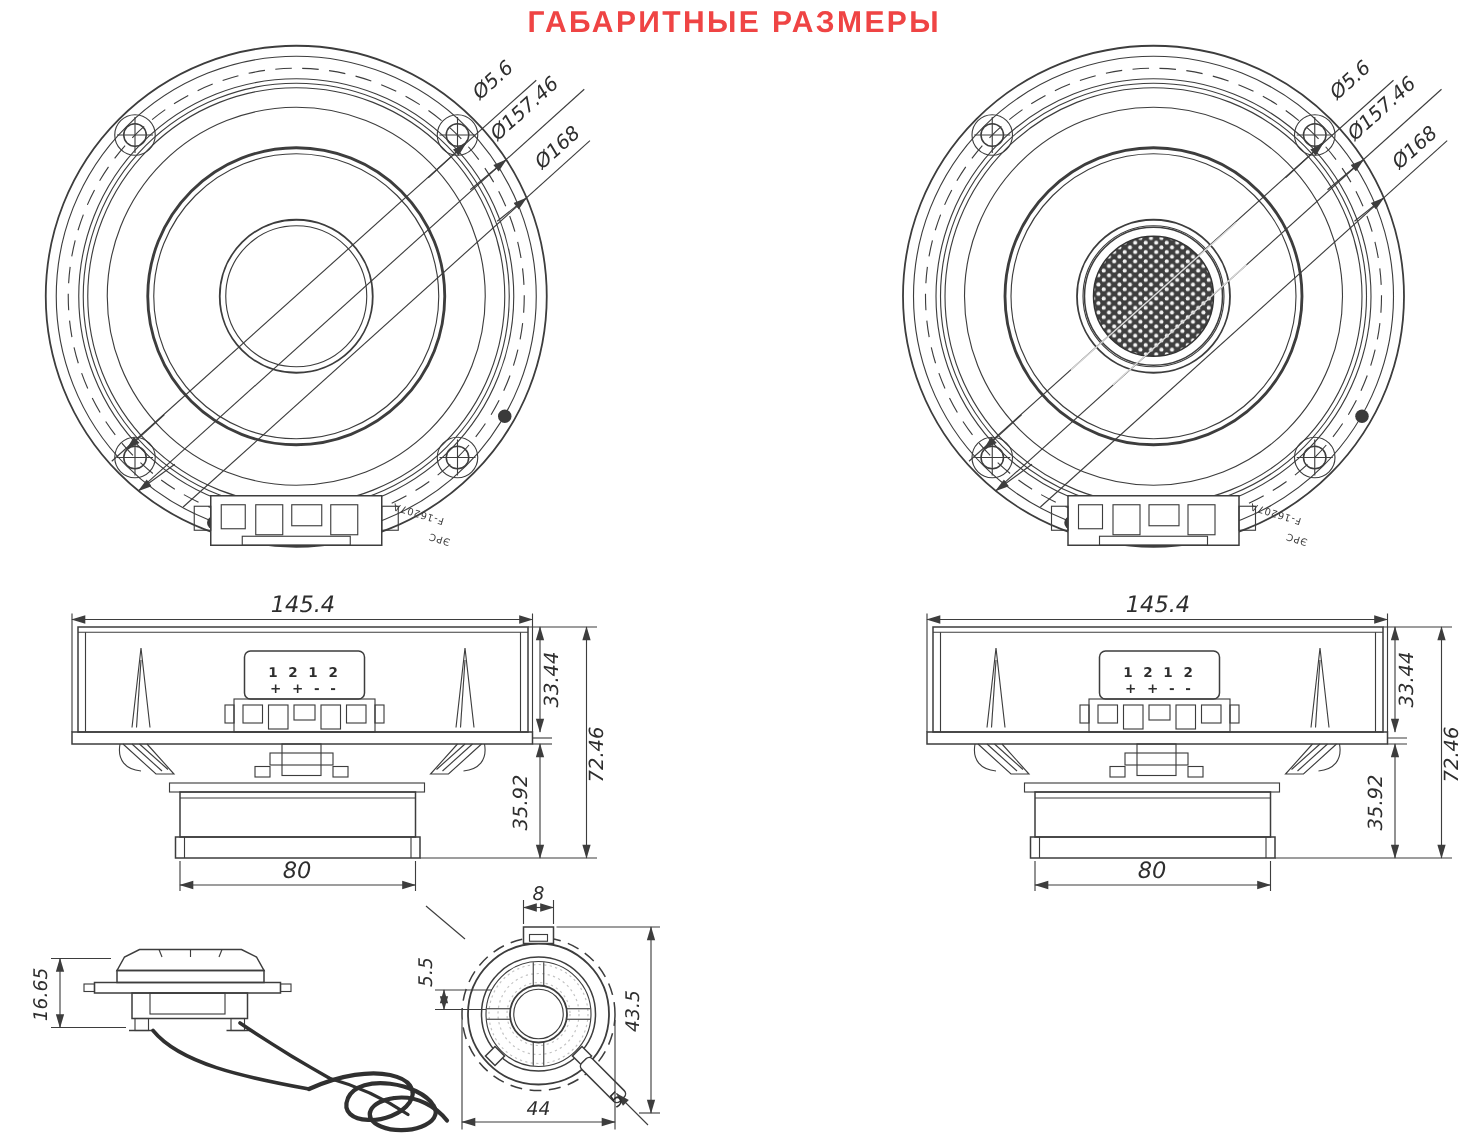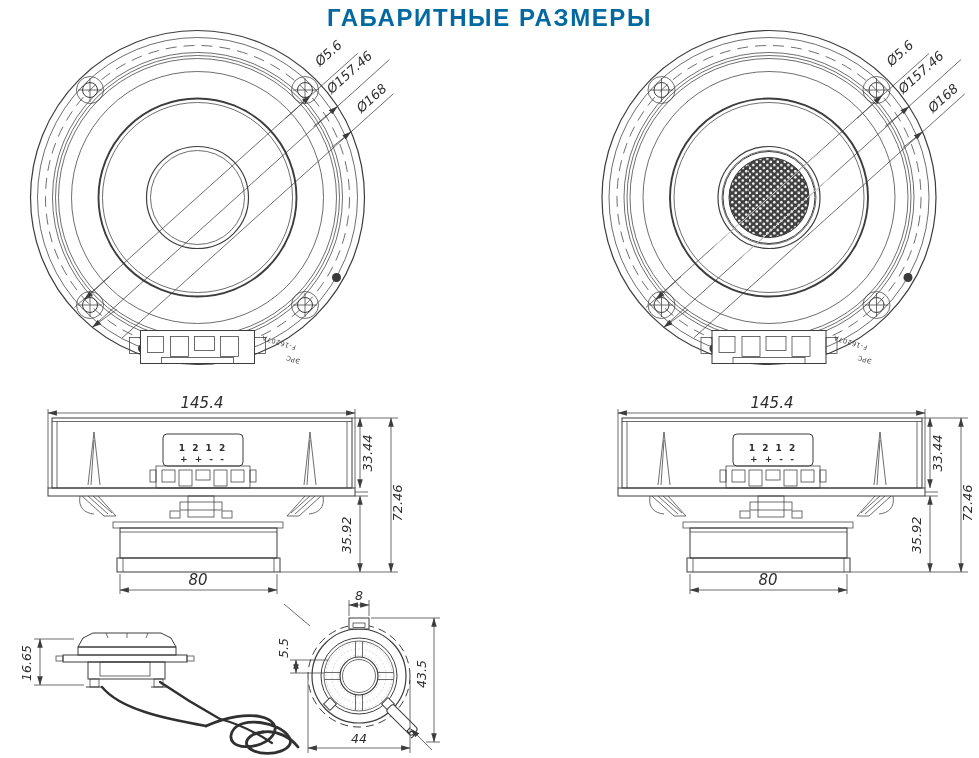--- a/index.html
+++ b/index.html
@@ -1,20 +1,20 @@
 <!DOCTYPE html>
 <html><head>
 <meta charset="utf-8">
 <style>
   html,body{margin:0;padding:0;background:#fff;}
   .page{position:relative;width:979px;height:758px;background:#ffffff;overflow:hidden;
         font-family:"DejaVu Sans",sans-serif;}
   .title{position:absolute;top:4px;left:0;width:100%;text-align:center;
-         font-family:"Liberation Sans",sans-serif;font-weight:bold;font-size:24px;
-         letter-spacing:1.6px;color:#0369a1;}
+         font-family:"Liberation Sans",sans-serif;font-weight:bold;font-size:20px;
+         letter-spacing:1.6px;color:#ef4444;}
   svg{position:absolute;top:0;left:0;}
   .ln{stroke:#3d3d3d;fill:none;stroke-width:1;}
   .thin{stroke-width:.75;}
   .med{stroke-width:1.2;}
   .bold{stroke-width:1.9;}
   .dash{stroke-dasharray:11 7;}
   .mesh-faint{stroke:#c4c4c4;stroke-width:.8;stroke-dasharray:1.5 2.2;fill:none;}
   .whitefill{fill:#ffffff;stroke:#3d3d3d;stroke-width:1;}
   .dot{fill:#3a3a3a;stroke:none;}
   text{fill:#2e2e2e;}

